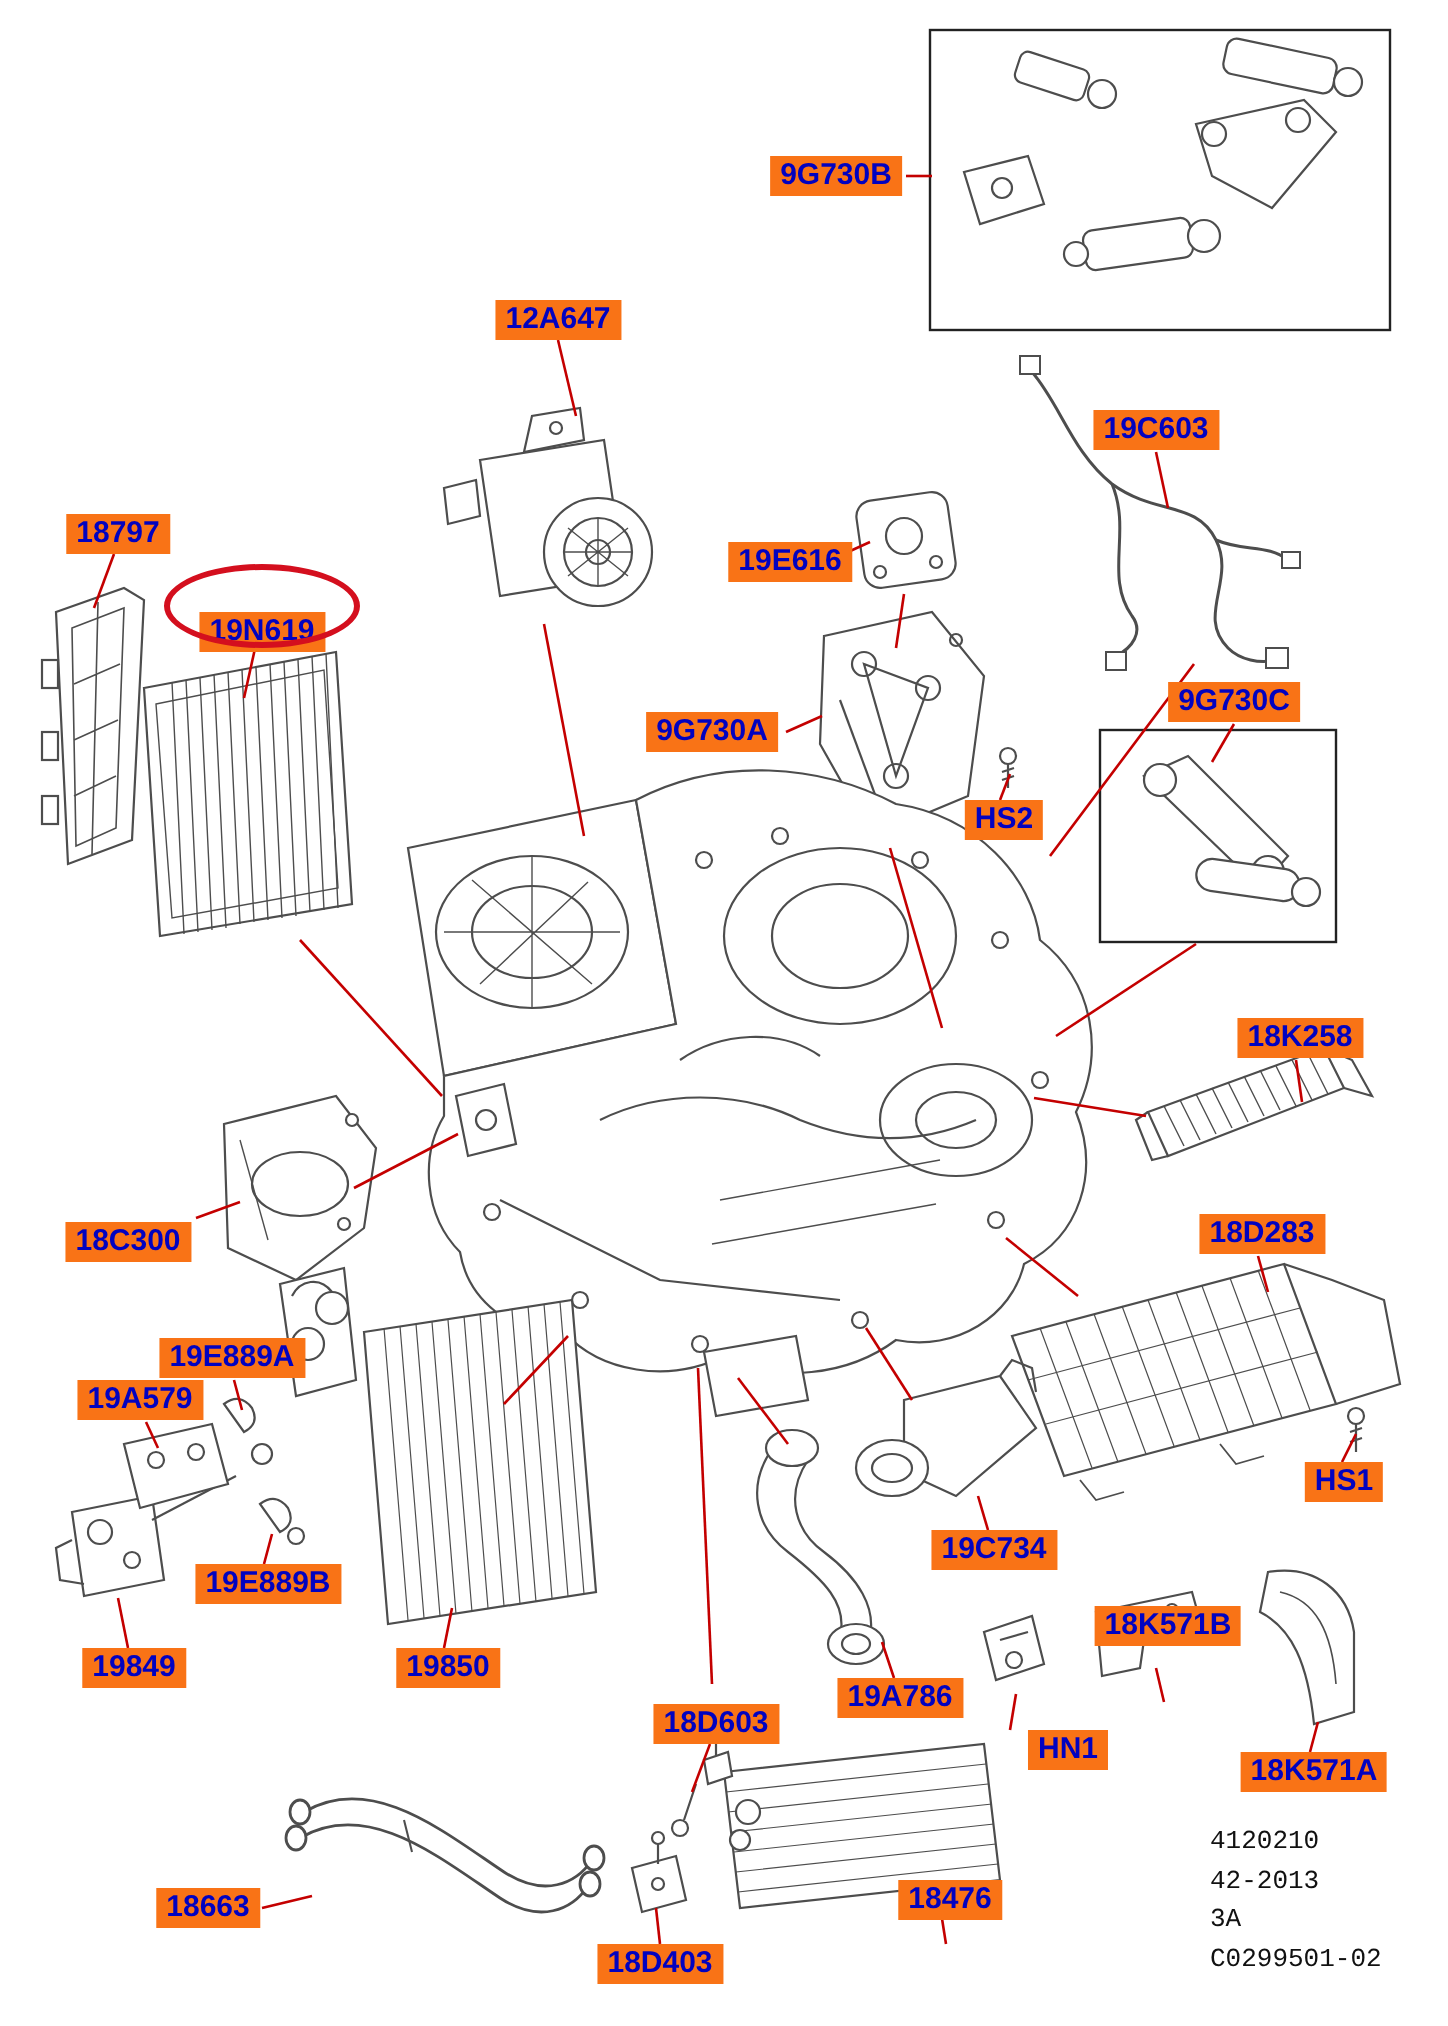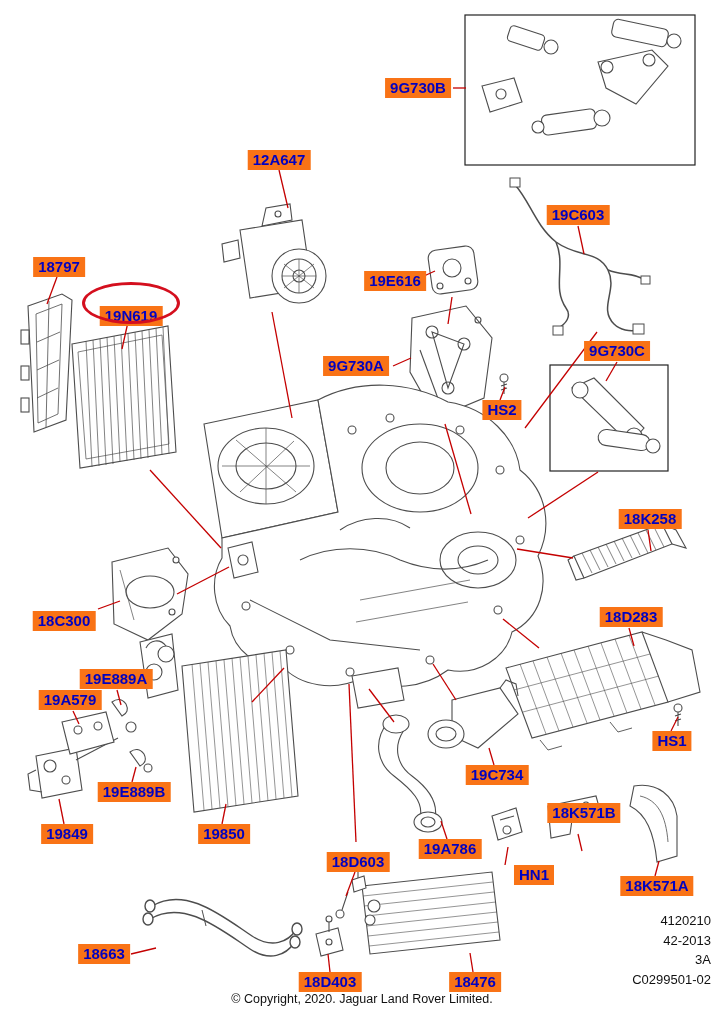--- a/index.html
+++ b/index.html
@@ -14,21 +14,21 @@
     font-size:15px; font-weight:bold; line-height:18px;
     padding:1px 5px; white-space:nowrap; z-index:3; cursor:pointer;
   }
   .highlight-ellipse {
     position:absolute; transform:translate(-50%,-50%);
     border:3.5px solid #d40f1e; border-radius:50%;
     z-index:4; pointer-events:none; background:transparent;
   }
   .ref-block {
     position:absolute; left:605px; top:911px; width:106px;
-    text-align:right; font-size:13px; line-height:19.5px; color:#111; z-index:3;
+    text-align:left; font-size:13px; line-height:19.5px; color:#111; z-index:3;font-family:Liberation Mono, monospace;
   }
   .copyright {
     position:absolute; left:50%; transform:translateX(-50%); top:992px;
     font-size:12.5px; color:#111; white-space:nowrap; z-index:3;
   }
 </style>
 </head>
 <body>
 
 <div class="stage">
@@ -330,26 +330,25 @@
   <div class="part-label" style="left:224px; top:834px">19850</div>
   <div class="part-label" style="left:497px; top:775px">19C734</div>
   <div class="part-label" style="left:672px; top:741px">HS1</div>
   <div class="part-label" style="left:450px; top:849px">19A786</div>
   <div class="part-label" style="left:534px; top:875px">HN1</div>
   <div class="part-label" style="left:584px; top:813px">18K571B</div>
   <div class="part-label" style="left:657px; top:886px">18K571A</div>
   <div class="part-label" style="left:358px; top:862px">18D603</div>
   <div class="part-label" style="left:104px; top:954px">18663</div>
   <div class="part-label" style="left:330px; top:982px">18D403</div>
-  <div class="part-label" style="left:475px; top:982px">18476</div>
+  <div class="part-label" style="left:475px; top:950px">18476</div>
 
   <div class="highlight-ellipse" style="left:131px; top:303px; width:92px; height:36px;"></div>
 
   <div class="ref-block">
     <div>4120210</div>
     <div>42-2013</div>
     <div>3A</div>
     <div>C0299501-02</div>
   </div>
 
-  <div class="copyright">© Copyright, 2020. Jaguar Land Rover Limited.</div>
 
 </div>
 
 </body></html>

